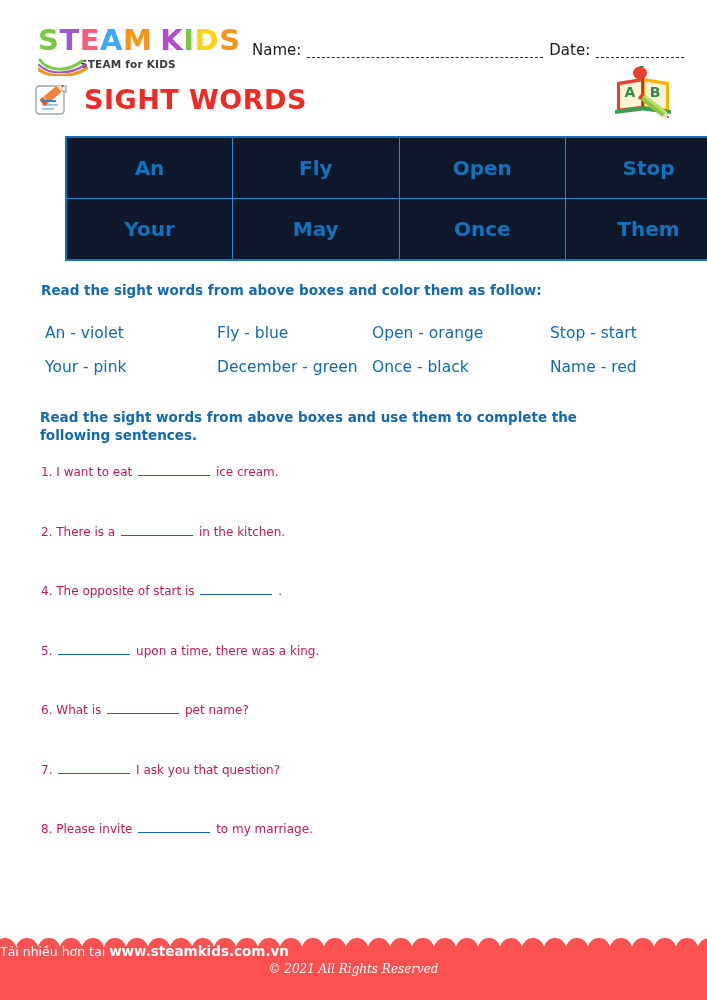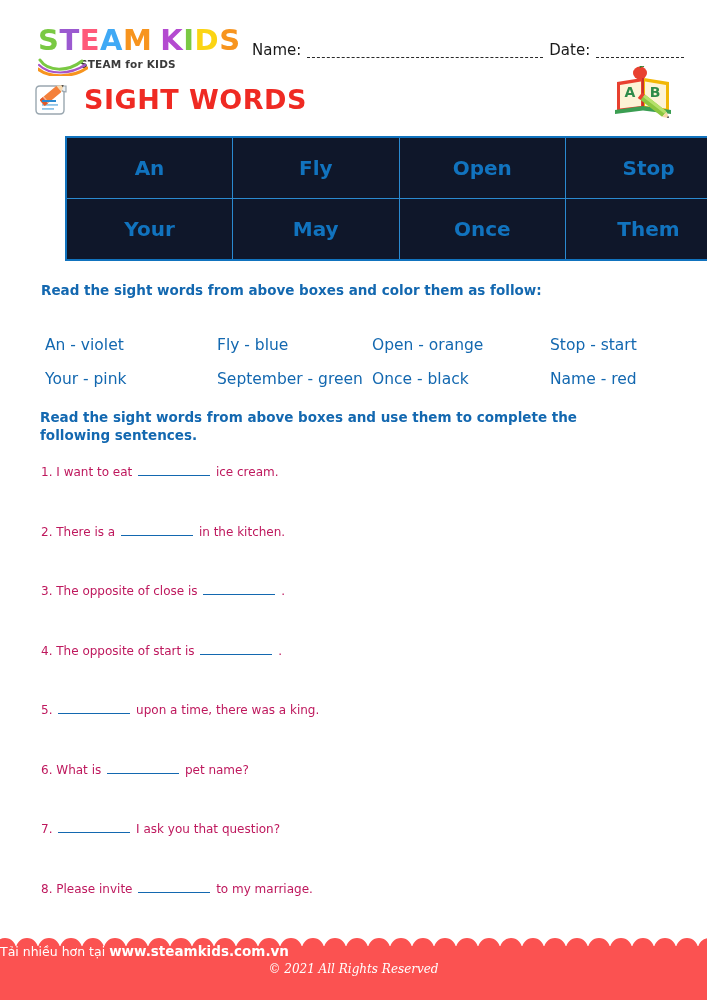--- a/index.html
+++ b/index.html
@@ -155,21 +155,20 @@
   .color-row {
     display: flex;
     height: 34px;
     align-items: flex-start;
   }
   .color-cell {
     font-family: "DejaVu Sans", sans-serif;
     font-size: 15.5px;
     color: #1368b0;
     white-space: nowrap;
-    margin-top: 12px;
   }
   .color-cell.c0 { width: 172px; }
   .color-cell.c1 { width: 155px; }
   .color-cell.c2 { width: 178px; }
   .color-cell.c3 { width: 120px; }
 
   
   .sentences {
     position: absolute;
     left: 41px;
@@ -325,46 +324,40 @@
 
   <div class="color-grid">
     <div class="color-row">
       <div class="color-cell c0">An - violet</div>
       <div class="color-cell c1">Fly - blue</div>
       <div class="color-cell c2">Open - orange</div>
       <div class="color-cell c3">Stop - start</div>
     </div>
     <div class="color-row">
       <div class="color-cell c0">Your - pink</div>
-      <div class="color-cell c1">September - green</div>
+      <div class="color-cell c1">December - green</div>
       <div class="color-cell c2">Once - black</div>
       <div class="color-cell c3">Name -  red</div>
     </div>
   </div>
 
   <div class="instr instr-2">Read the sight words from above boxes and use them to complete the following sentences.</div>
 
   <div class="sentences">
     <div class="sentence">
       <span>1.</span>
       <span>I want to eat</span>
       <span class="blank"></span>
       <span>ice cream.</span>
     </div>
     <div class="sentence">
       <span>2.</span>
       <span>There is a</span>
       <span class="blank"></span>
       <span>in the kitchen.</span>
-    </div>
-    <div class="sentence">
-      <span>3.</span>
-      <span>The opposite of close is</span>
-      <span class="blank"></span>
-      <span>.</span>
     </div>
     <div class="sentence">
       <span>4.</span>
       <span>The opposite of start is</span>
       <span class="blank"></span>
       <span>.</span>
     </div>
     <div class="sentence">
       <span>5.</span>
       <span></span>

